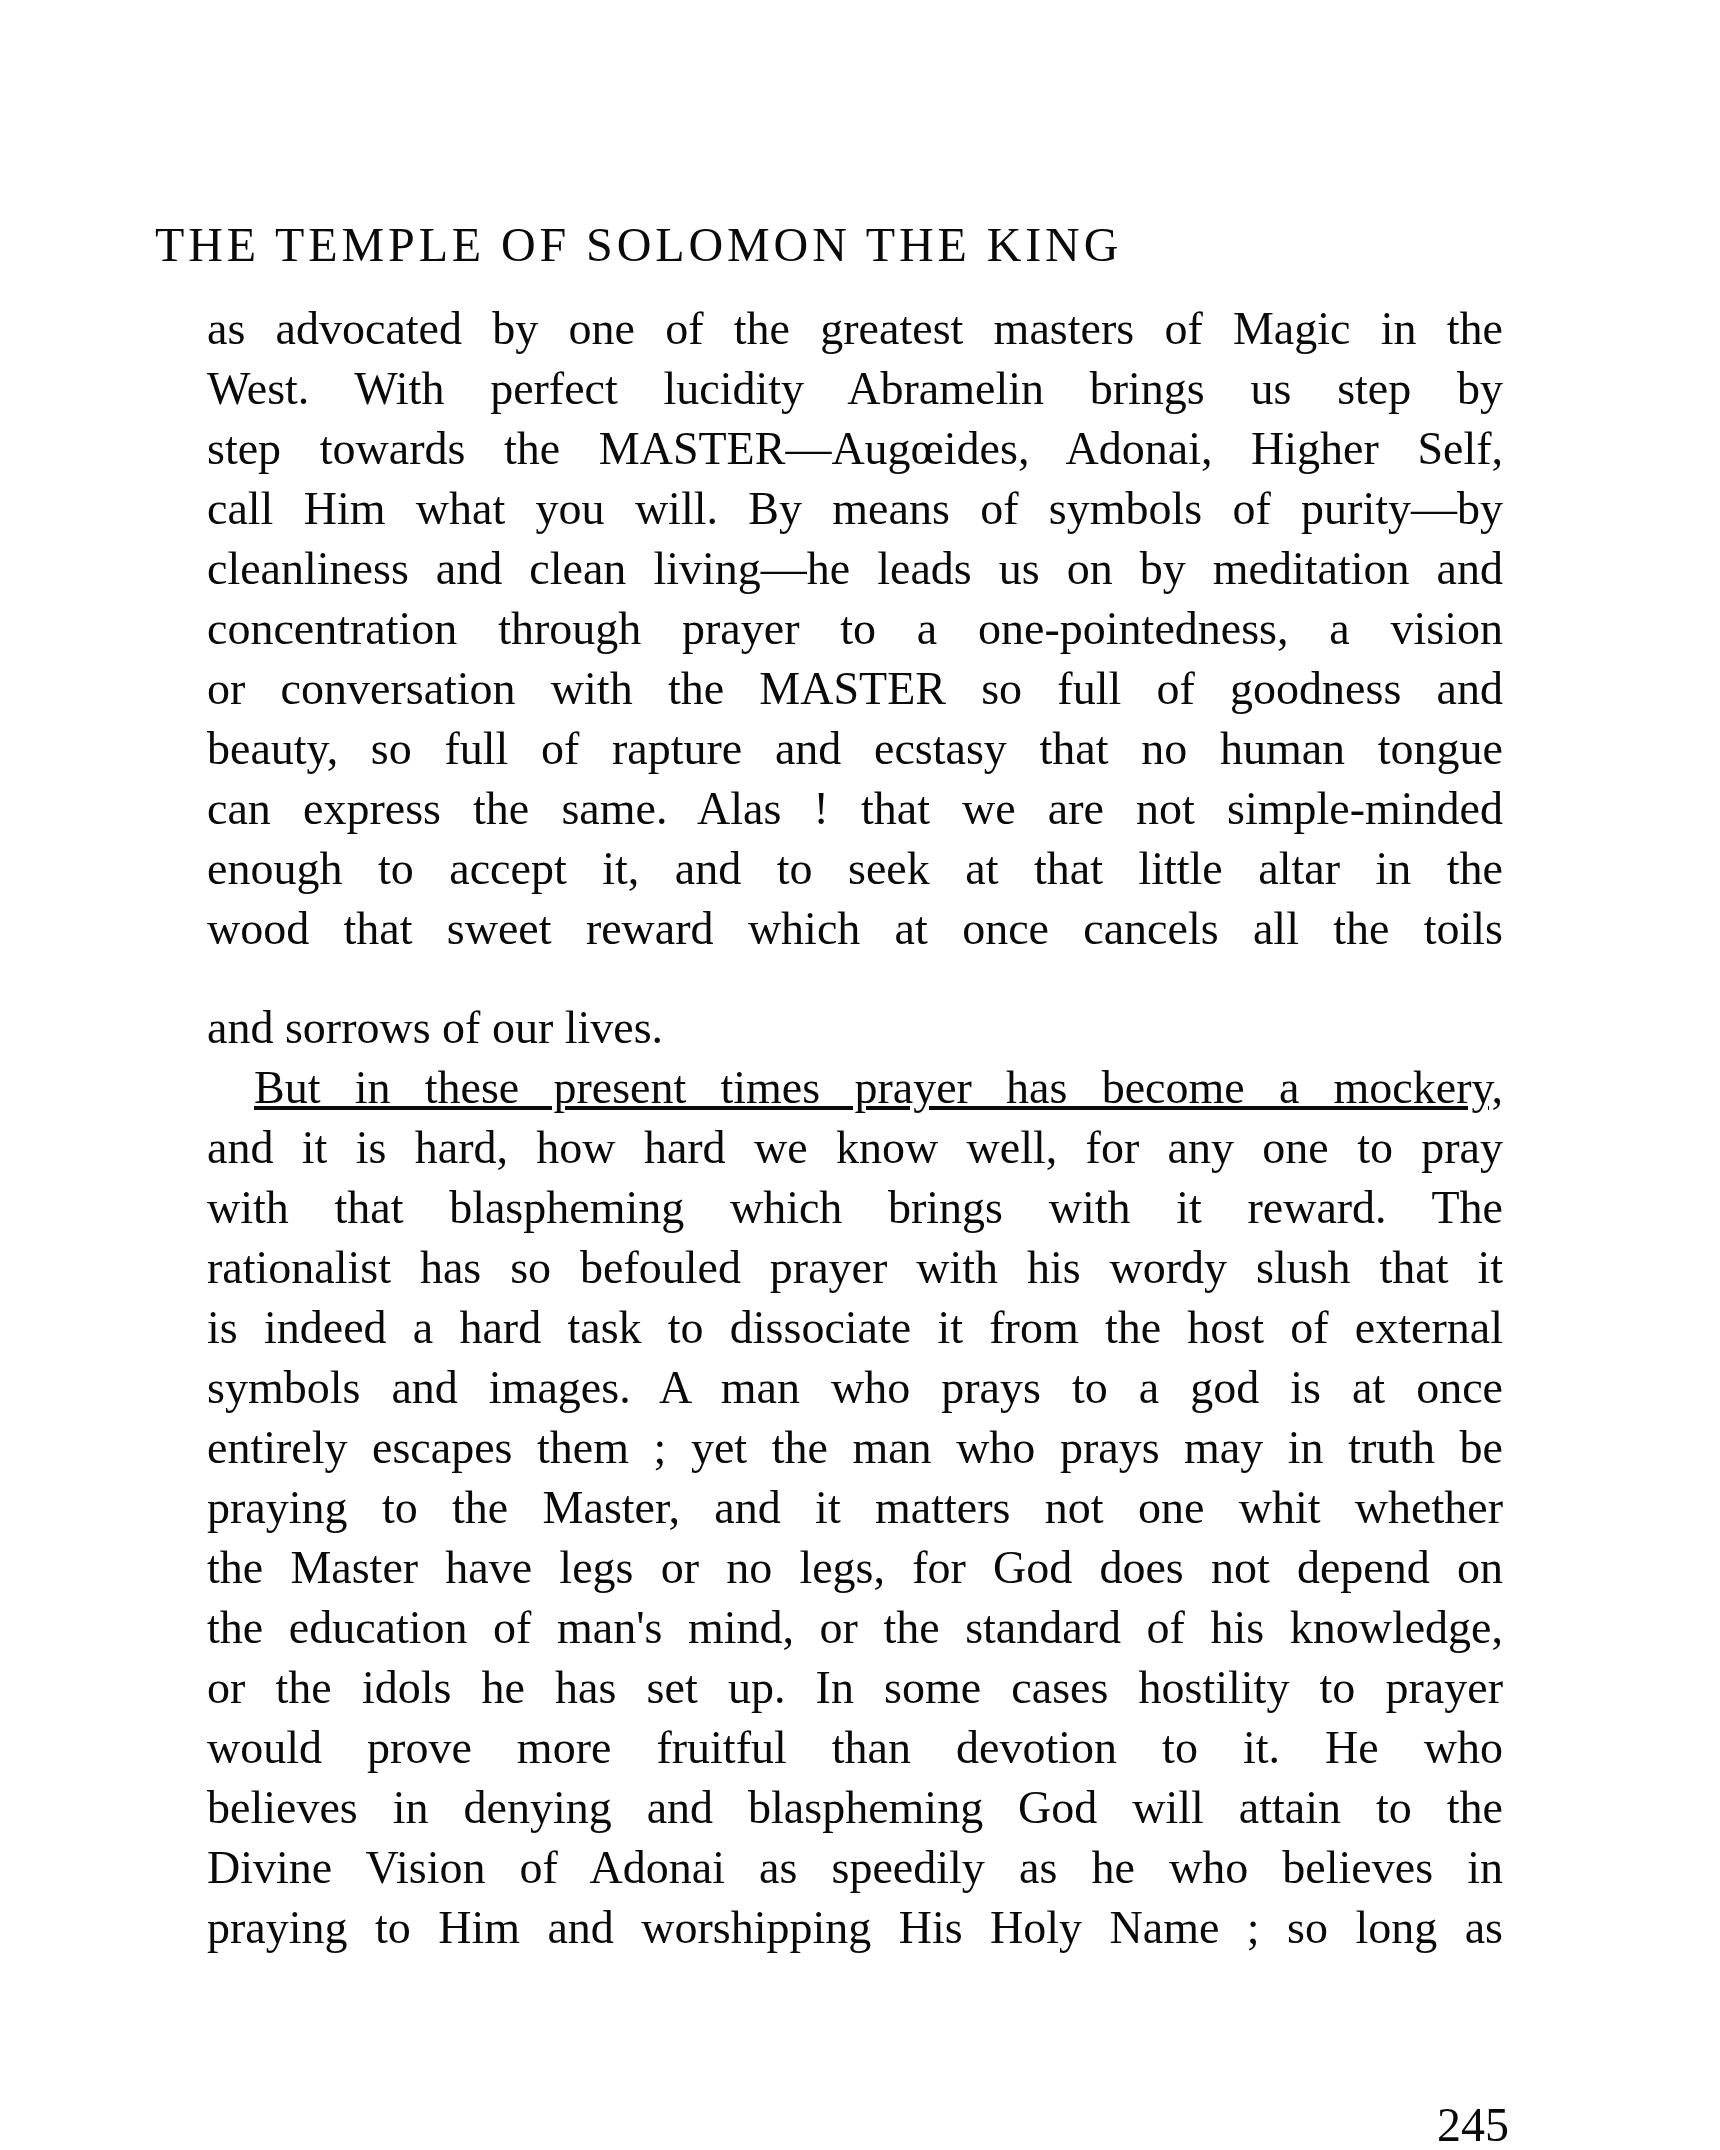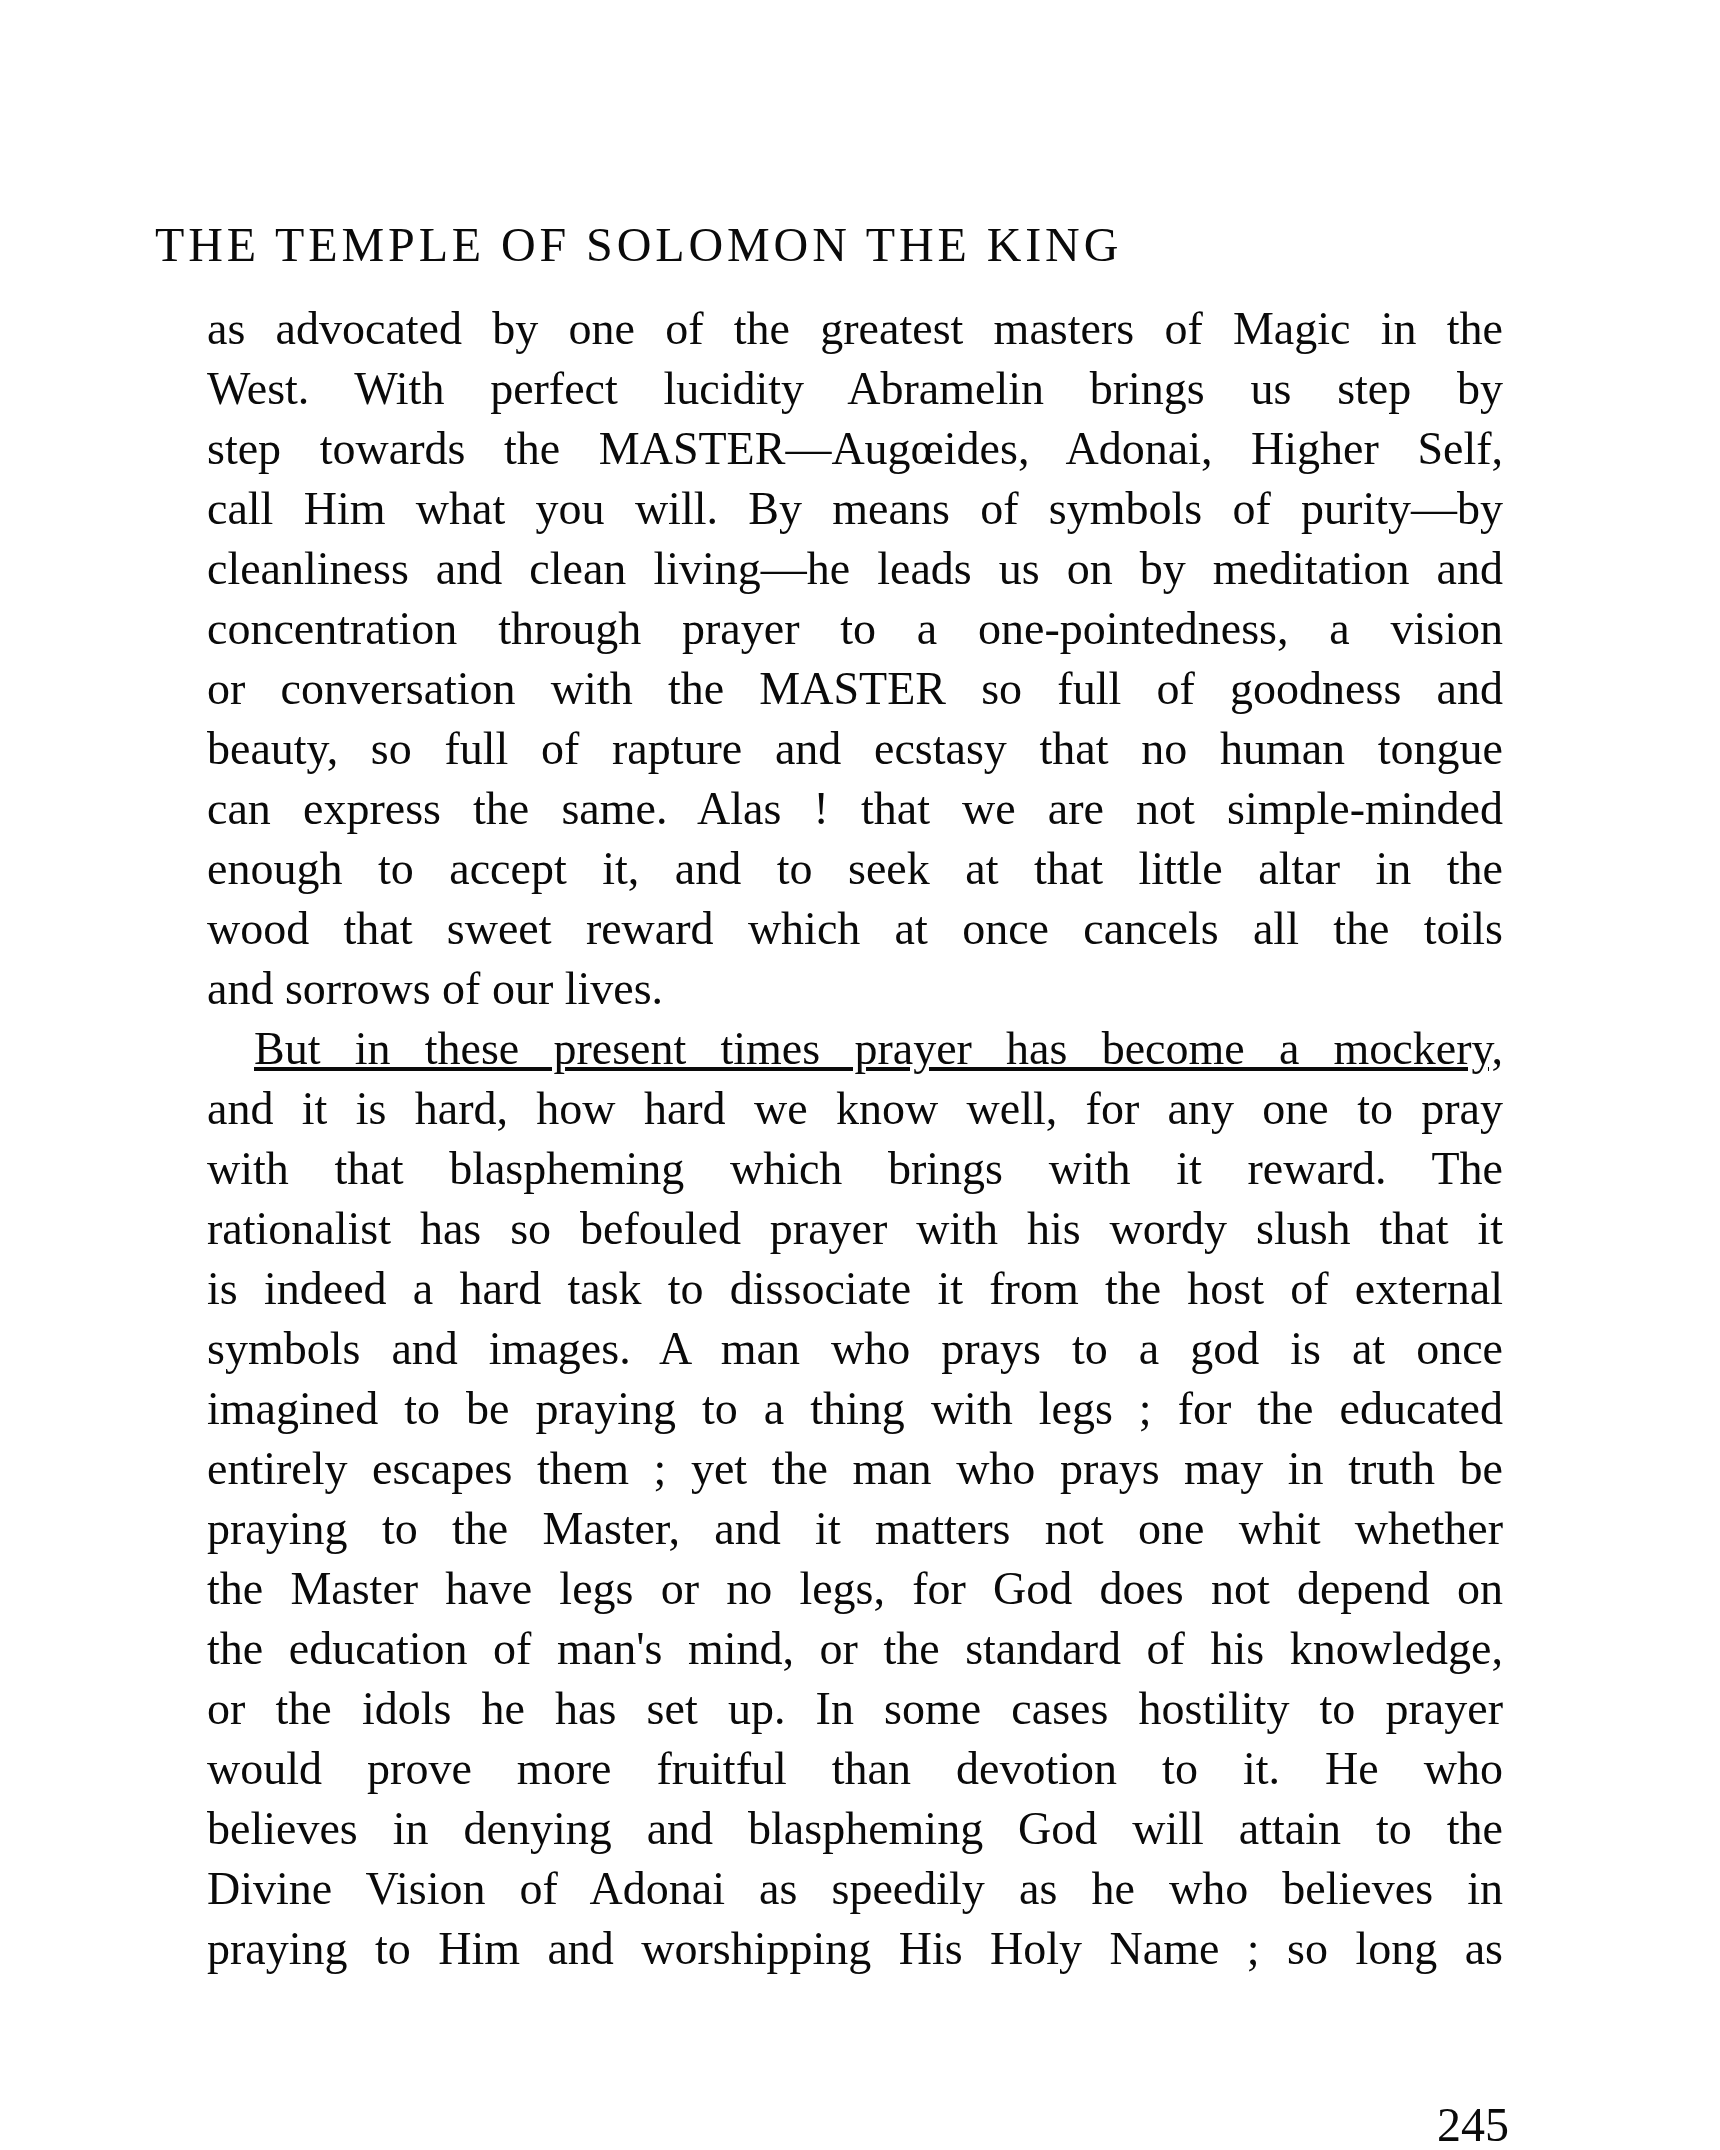--- a/index.html
+++ b/index.html
@@ -16,21 +16,21 @@
   }
   .running-head span { display: inline-block; transform: translateX(-52px); }
   .body-text {
     position: absolute; left: 207px; top: 299px; width: 1296px;
     font-size: 46px; line-height: 60px;
   }
   .line {
     display: block; height: 60px; white-space: nowrap;
     text-align: justify; text-align-last: justify;
   }
-  .line.last { text-align-last: left; }
+  .line.last { text-align-last: left; margin-top: 39px; }
   .line.indent { padding-left: 47px; text-decoration: underline; }
   .it { font-style: italic; }
   .folio {
     position: absolute; left: 1376px; width: 133px; top: 2095px;
     font-size: 48px; line-height: 60px; text-align: right;
     font-family: "Liberation Serif", "DejaVu Serif", serif;
   }
 </style>
 </head>
 <body>
@@ -55,21 +55,20 @@
     <span class="line">enough to accept it, and to seek at that little altar in the</span>
     <span class="line">wood that sweet reward which at once cancels all the toils</span>
     <span class="line last">and sorrows of our lives.</span>
 
     <span class="line indent">But in these present times prayer has become a mockery,</span>
     <span class="line">and it is hard, how hard we know well, for any one to pray</span>
     <span class="line">with that blaspheming which brings with it reward.  The</span>
     <span class="line">rationalist has so befouled prayer with his wordy slush that it</span>
     <span class="line">is indeed a hard task to dissociate it from the host of external</span>
     <span class="line">symbols and images.  A man who prays to a god is at once</span>
-    <span class="line">imagined to be praying to a thing with legs ; for the educated</span>
     <span class="line">entirely escapes them ; yet the man who prays may in truth be</span>
     <span class="line">praying to the Master, and it matters not one whit whether</span>
     <span class="line">the Master have legs or no legs, for God does not depend on</span>
     <span class="line">the education of man's mind, or the standard of his knowledge,</span>
     <span class="line">or the idols he has set up.  In some cases hostility to prayer</span>
     <span class="line">would prove more fruitful than devotion to it.  He who</span>
     <span class="line">believes in denying and blaspheming God will attain to the</span>
     <span class="line">Divine Vision of Adonai as speedily as he who believes in</span>
     <span class="line">praying to Him and worshipping His Holy Name ; so long as</span>
   </div>

